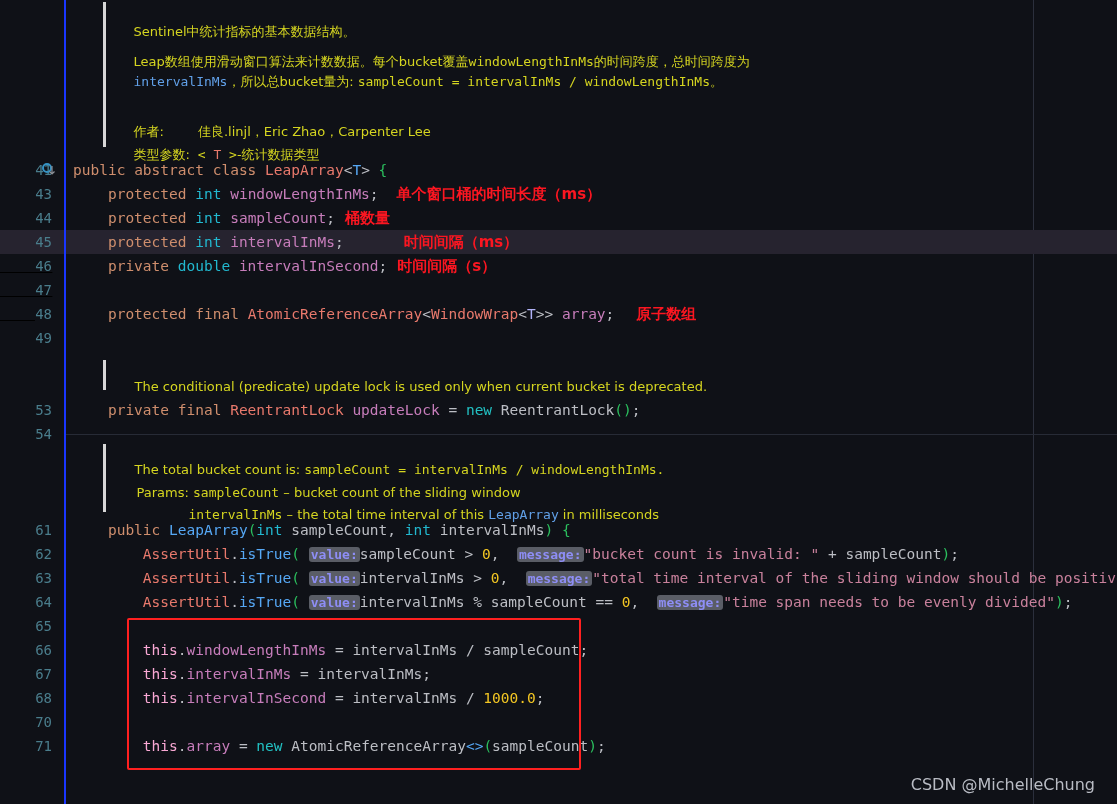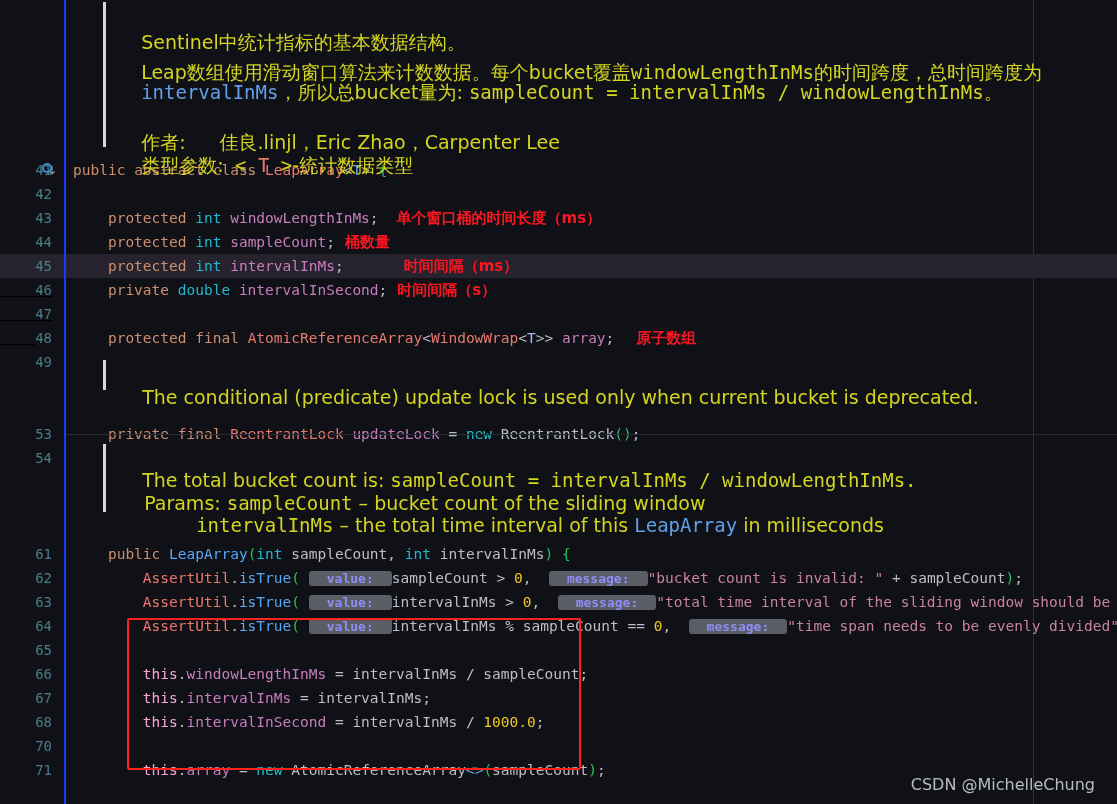--- a/index.html
+++ b/index.html
@@ -60,31 +60,31 @@
   .num{color:#f3c623;}
   .punct{color:#bcbec4;}
   .paren{color:#2bbf5e;}
   .angle{color:#bcbec4;}
   .type-kw{color:#22b8cf;}
   .this-kw{color:#f9a8d4;}
   .newkw{color:#22c1c3;}
   
   .hint{
     background:#5a5d66;color:#8e8ef5;border-radius:3px;
-    padding:0 18px;font-size:13px;font-weight:bold;
+    padding:0 2px;font-size:13px;font-weight:bold;
   }
   
   .ann{
     color:#fb1621;font-weight:bold;font-size:15px;
     font-family:"DejaVu Sans","Liberation Sans",sans-serif;
   }
   
   .doc{
     position:relative;z-index:2;
-    color:#d5d520;font-size:19px;
+    color:#d5d520;font-size:13px;
     font-family:"DejaVu Sans","Liberation Sans",sans-serif;
   }
   .doc .mono{font-family:"DejaVu Sans Mono","Liberation Mono",monospace;}
   .doc .blue{color:#61a0e8;font-family:"DejaVu Sans Mono","Liberation Mono",monospace;}
   .quotebar{
     position:absolute;left:103px;width:3px;background:#d7d7d7;z-index:3;
   }
   .hsep{
     position:absolute;left:64px;right:0;height:1px;background:#272b36;z-index:2;
   }
@@ -137,24 +137,20 @@
 
     <div class="row">
       <span class="lnum">41</span>
       <svg class="gutter-icon" viewBox="0 0 14 14">
         <circle cx="5" cy="5" r="4" fill="none" stroke="#3592c4" stroke-width="2"></circle>
         <path d="M10 3 L10 11 M7.5 8.5 L10 11 L12.5 8.5" stroke="#8d9299" stroke-width="1.2" fill="none"></path>
       </svg>
       <span class="code"><span class="kw">public</span> <span class="kw">abstract</span> <span class="kw">class</span> <span class="cls2">LeapArray</span><span class="angle">&lt;</span><span style="color:#56a8f5;">T</span><span class="angle">&gt;</span> <span class="paren">{</span></span>
     </div>
 
-    <div class="row">
-      <span class="lnum">42</span>
-      <span class="code"></span>
-    </div>
 
     <div class="row">
       <span class="lnum">43</span>
       <span class="code">    <span class="kw">protected</span> <span class="type-kw">int</span> <span class="fld">windowLengthInMs</span><span class="punct">;</span><span style="display:inline-block;width:18px;"></span><span class="ann">单个窗口桶的时间长度（ms）</span></span>
     </div>
 
     <div class="row">
       <span class="lnum">44</span>
       <span class="code">    <span class="kw">protected</span> <span class="type-kw">int</span> <span class="fld">sampleCount</span><span class="punct">;</span><span style="display:inline-block;width:10px;"></span><span class="ann">桶数量</span></span>
     </div>

